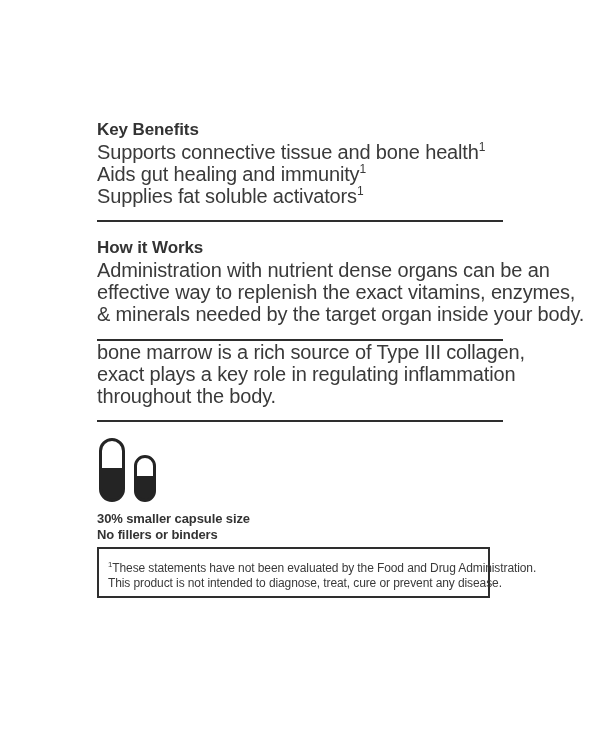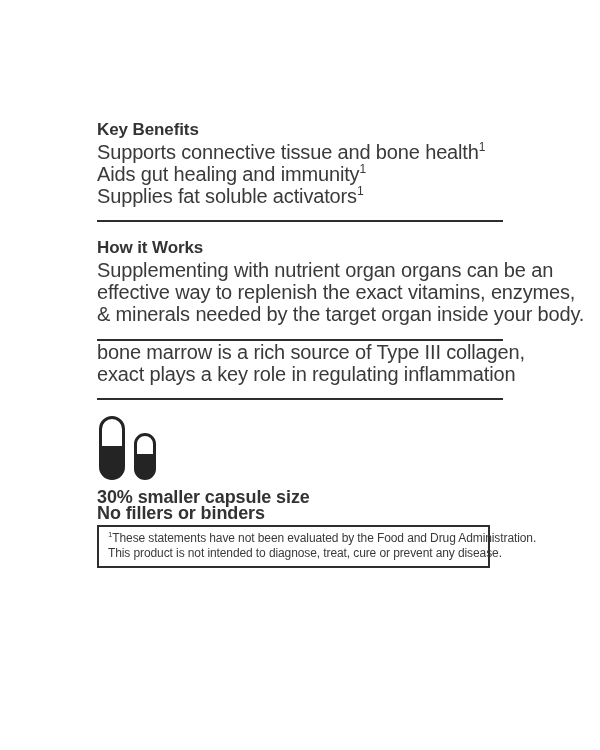--- a/index.html
+++ b/index.html
@@ -69,32 +69,32 @@
     background: linear-gradient(to bottom, #ffffff 47%, #242424 47%);
   }
   .capsule-small {
     width: 22px;
     height: 47px;
     margin-left: 9px;
     background: linear-gradient(to bottom, #ffffff 45%, #242424 45%);
   }
   .capsule-caption {
     margin-top: 9px;
-    font-size: 18px;
+    font-size: 13px;
     font-weight: bold;
     line-height: 16px;
     letter-spacing: -0.1px;
     color: #333333;
   }
   .disclaimer-box {
     margin-top: 4px;
     box-sizing: border-box;
     width: 393px;
     border: 2px solid #2e2e2e;
-    padding: 4px 9px 5px 9px;
+    padding: 12px 9px 5px 9px;
   }
   .disclaimer-line {
     font-size: 12px;
     line-height: 15px;
     letter-spacing: -0.1px;
     color: #3a3a3a;
     white-space: nowrap;
   }
   .disclaimer-line sup {
     font-size: 65%;
@@ -108,28 +108,29 @@
   <div class="content">
 
     <div class="section-heading">Key Benefits</div>
     <div class="body-line"><span>Supports connective tissue and bone health</span><sup>1</sup></div>
     <div class="body-line"><span>Aids gut healing and immunity</span><sup>1</sup></div>
     <div class="body-line"><span>Supplies fat soluble activators</span><sup>1</sup></div>
 
     <div class="divider divider-1"></div>
 
     <div class="section-heading mt-heading">How it Works</div>
-    <div class="body-line">Supplementing with nutrient organ organs can be an</div>
+    <div class="body-line">Administration with nutrient dense organs can be an</div>
     <div class="body-line">effective way to replenish the exact vitamins, enzymes,</div>
     <div class="body-line">&amp; minerals needed by the target organ inside your body.</div>
 
     <div class="divider divider-2"></div>
 
     <div class="body-line">bone marrow is a rich source of Type III collagen,</div>
     <div class="body-line">exact plays a key role in regulating inflammation</div>
+    <div class="body-line">throughout the body.</div>
 
     <div class="divider divider-3"></div>
 
     <div class="capsule-row">
       <div class="capsule capsule-large"></div>
       <div class="capsule capsule-small"></div>
     </div>
     <div class="capsule-caption">
       <div>30% smaller capsule size</div>
       <div>No fillers or binders</div>

